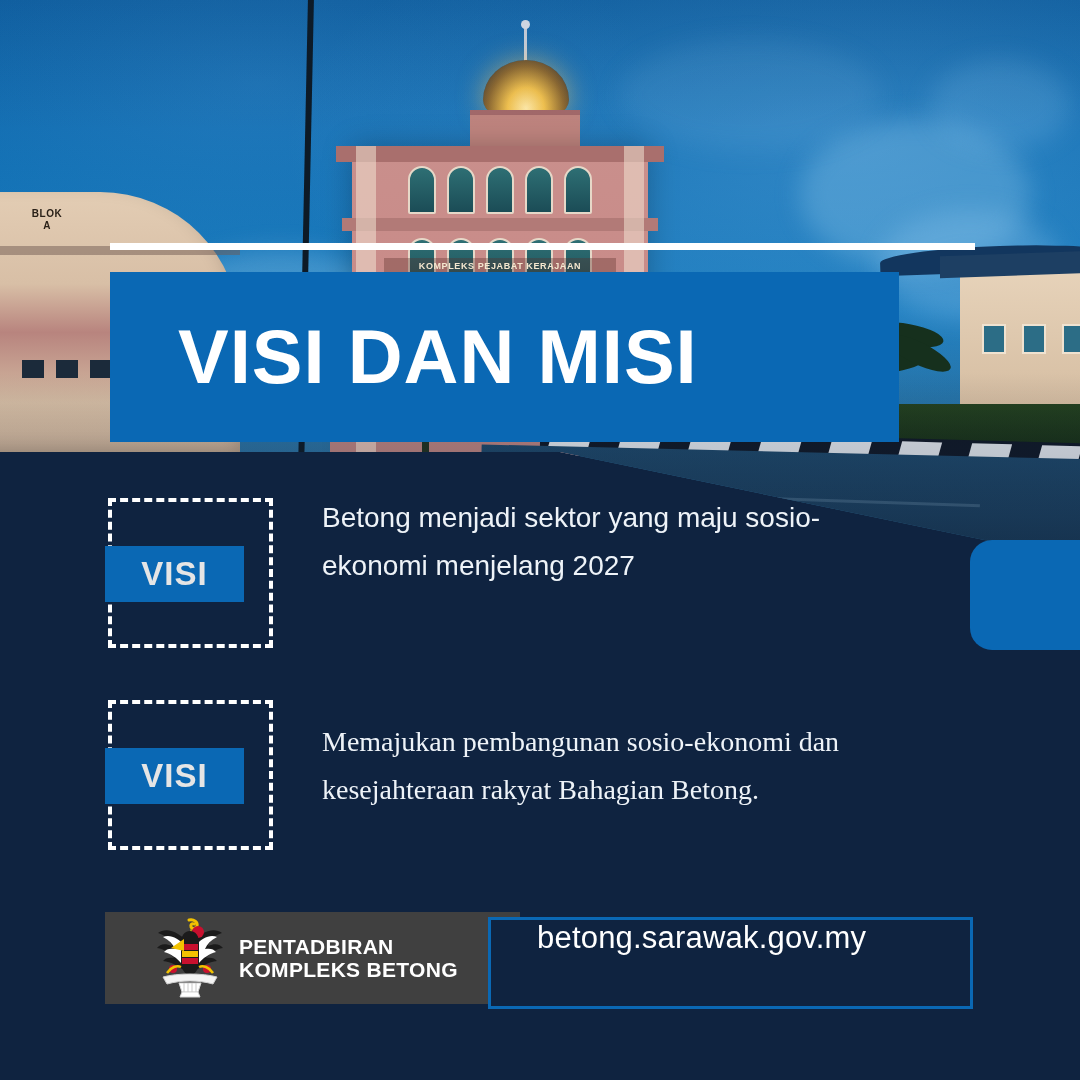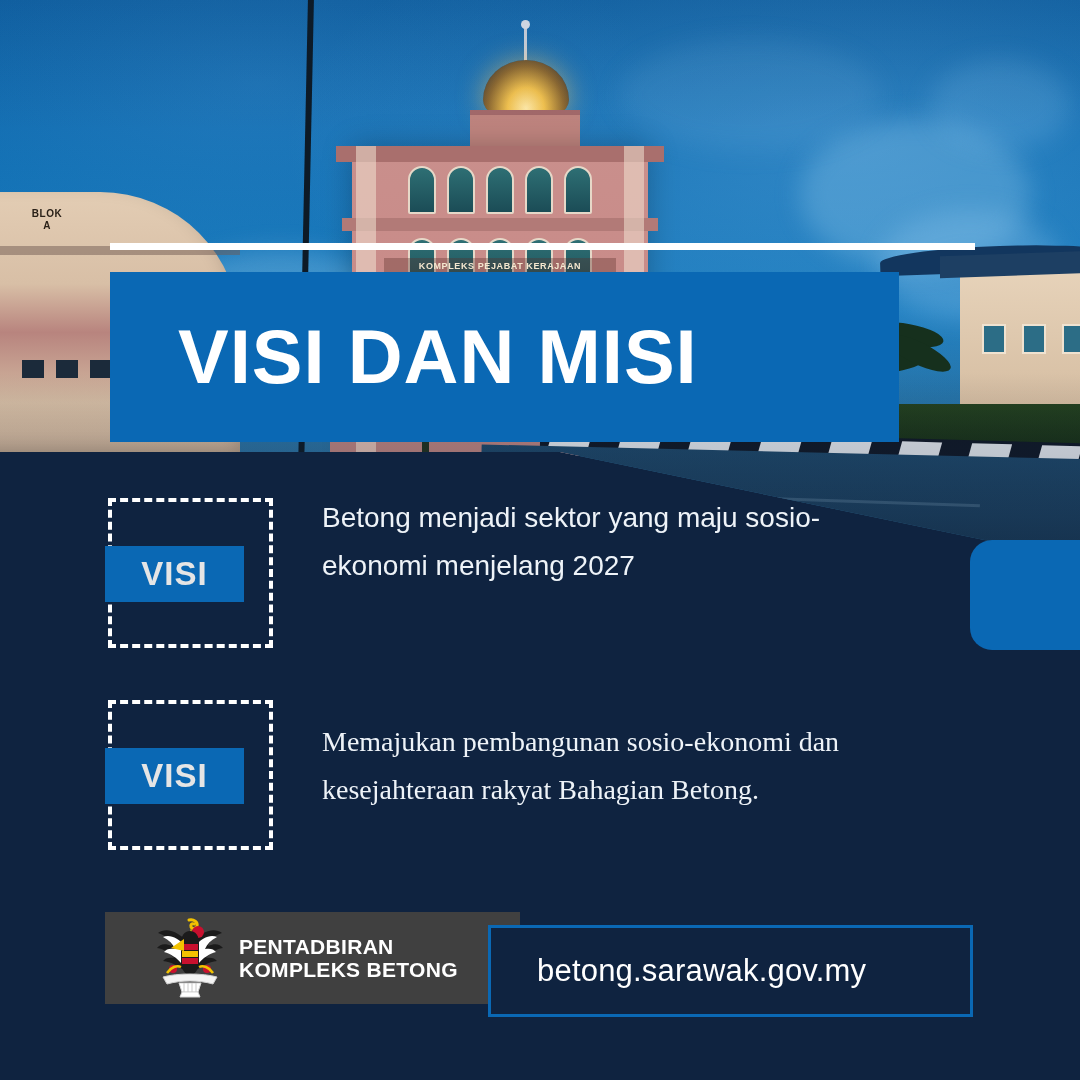--- a/index.html
+++ b/index.html
@@ -168,23 +168,23 @@
   .footer .brand{
     position:absolute;left:0;top:0;width:383px;height:92px;background:#404040;
     display:flex;align-items:center;padding-left:32px;
   }
   .crest{position:relative;width:74px;height:82px;margin-left:16px;flex:0 0 74px;}
   .brand-text{
     margin-left:12px;color:#ffffff;font-size:21px;font-weight:bold;
     line-height:23px;letter-spacing:.3px;
   }
   .footer .urlbox{
-    position:absolute;left:383px;top:13px;width:485px;height:92px;
+    position:absolute;left:383px;top:5px;width:485px;height:92px;
     background:#0f2340;border:3px solid #0a68b4;box-sizing:border-box;
-    display:flex;align-items:center;
+    display:flex;align-items:flex-start;
   }
   .footer .urlbox span{
     color:#ffffff;font-size:31px;padding-left:46px;letter-spacing:.2px;
   }
 </style>
 </head>
 <body>
 
 <div id="poster">
 

